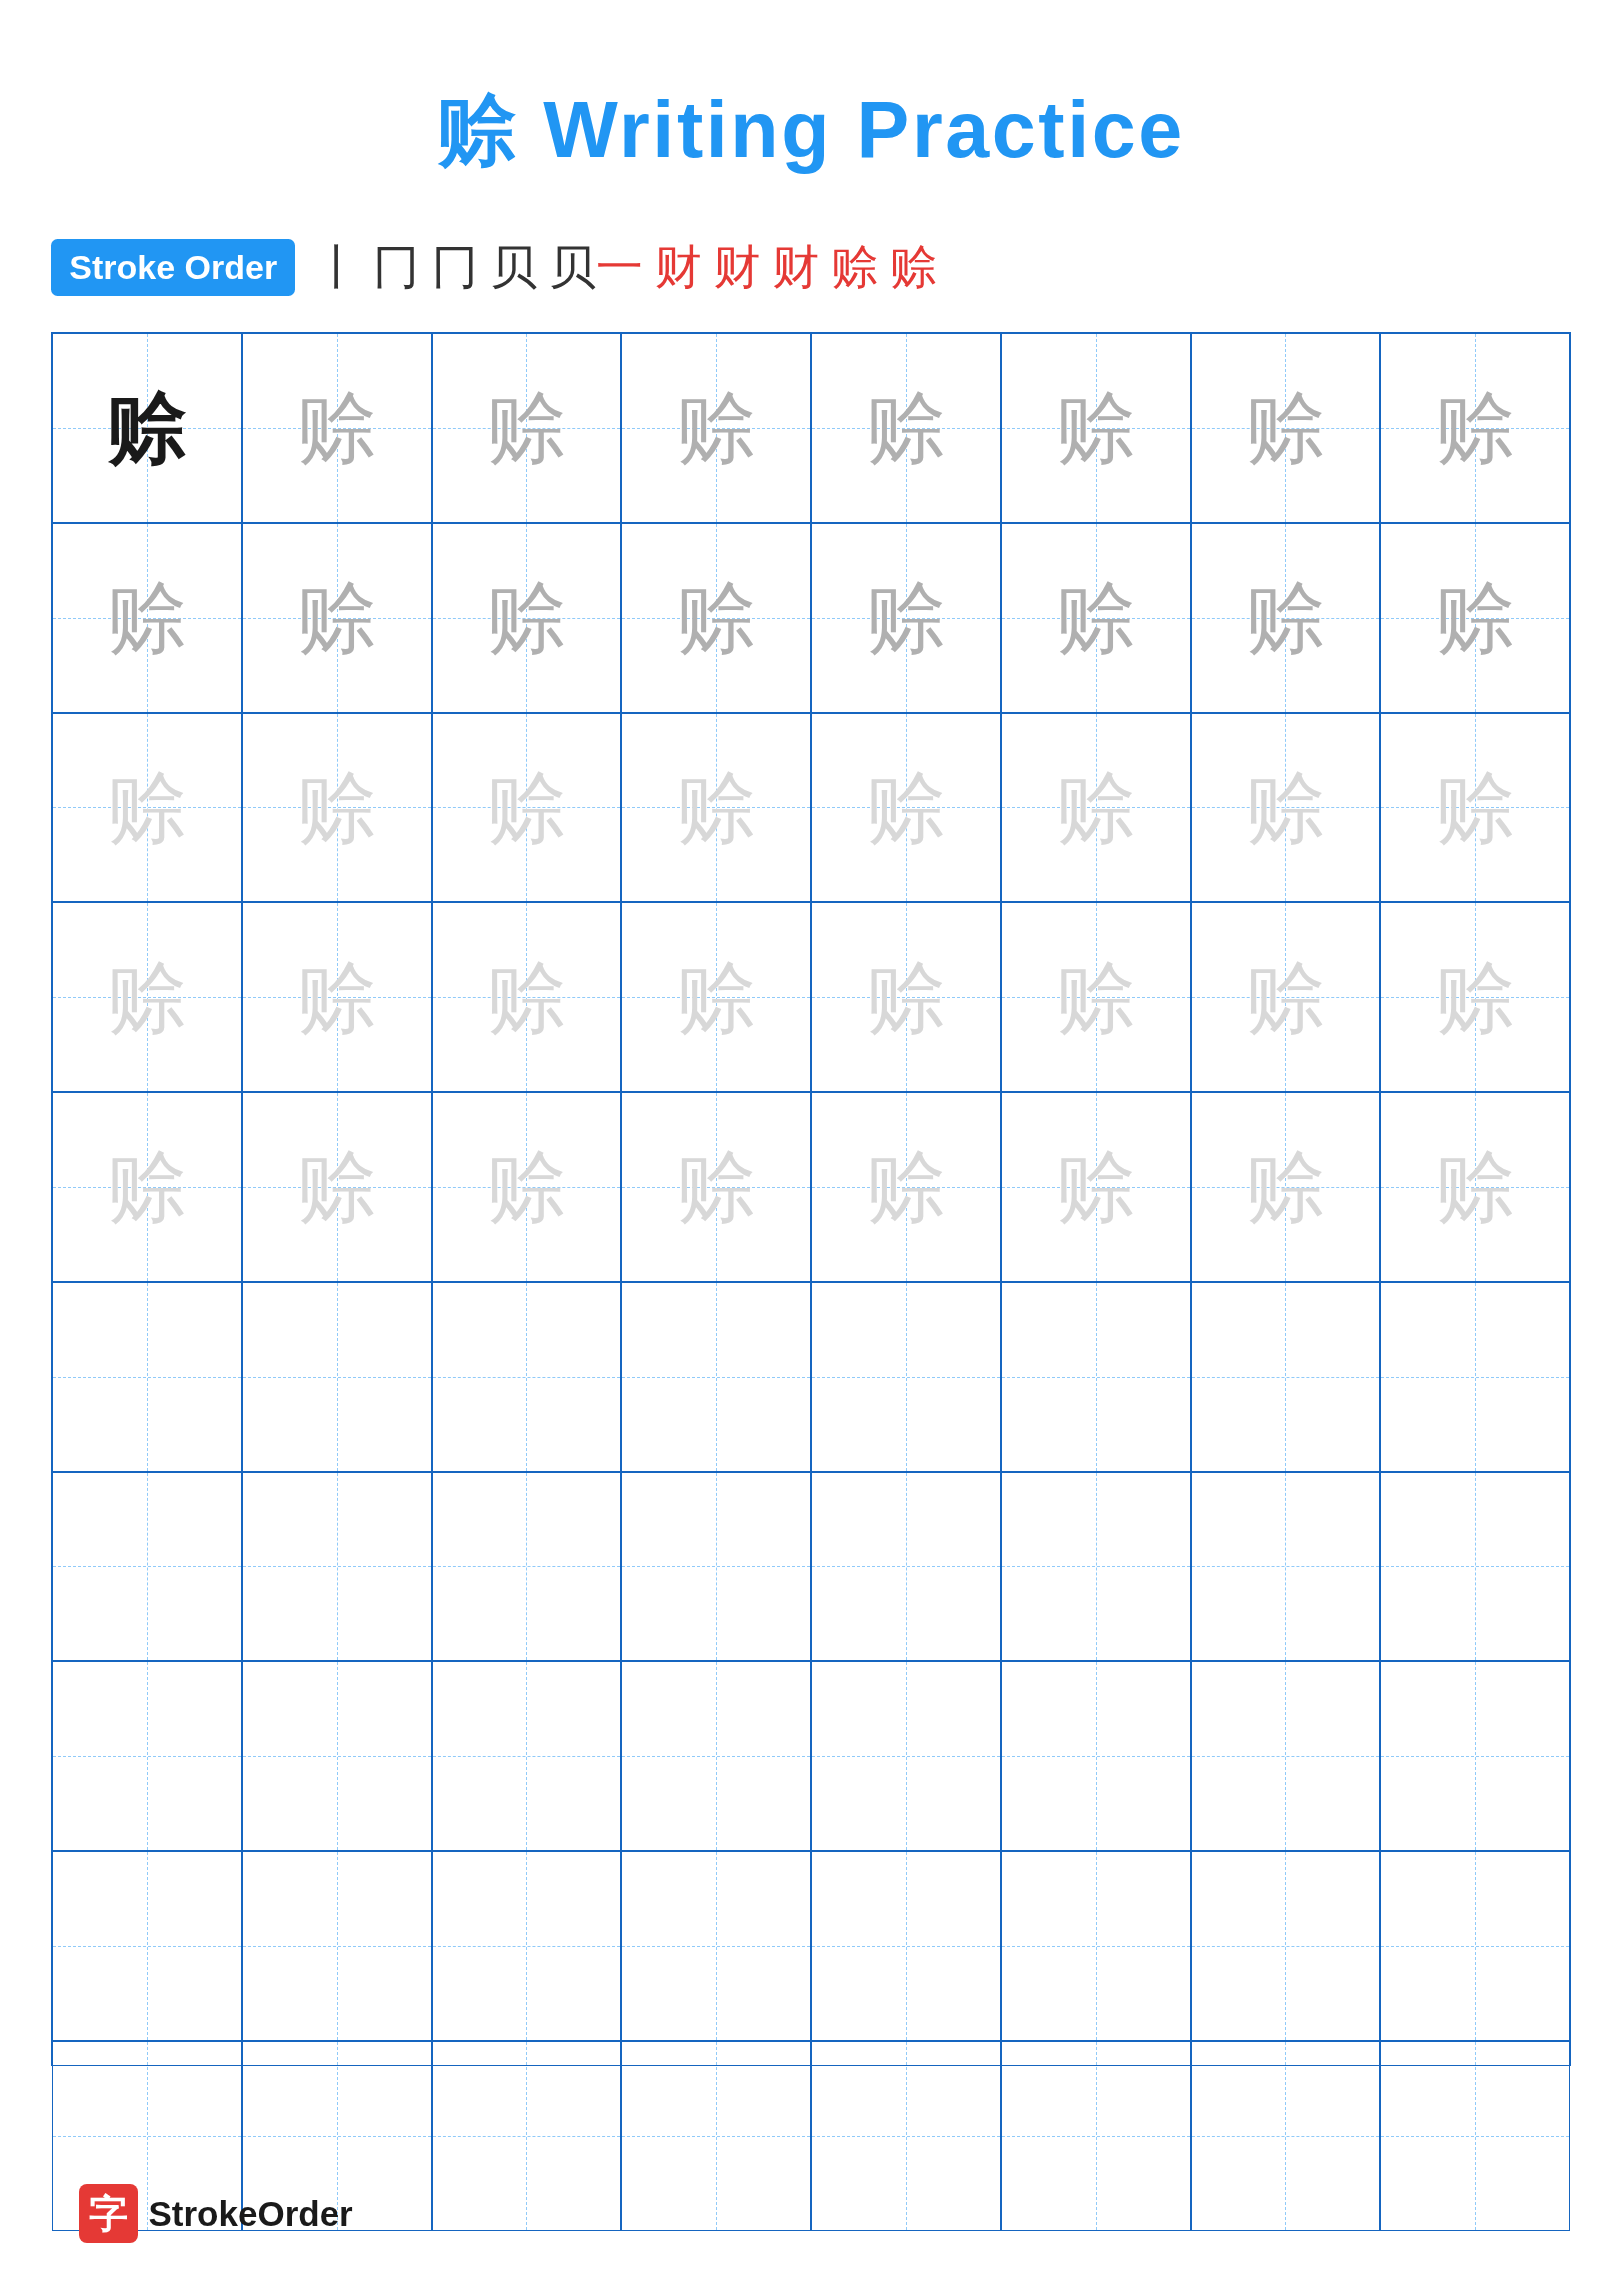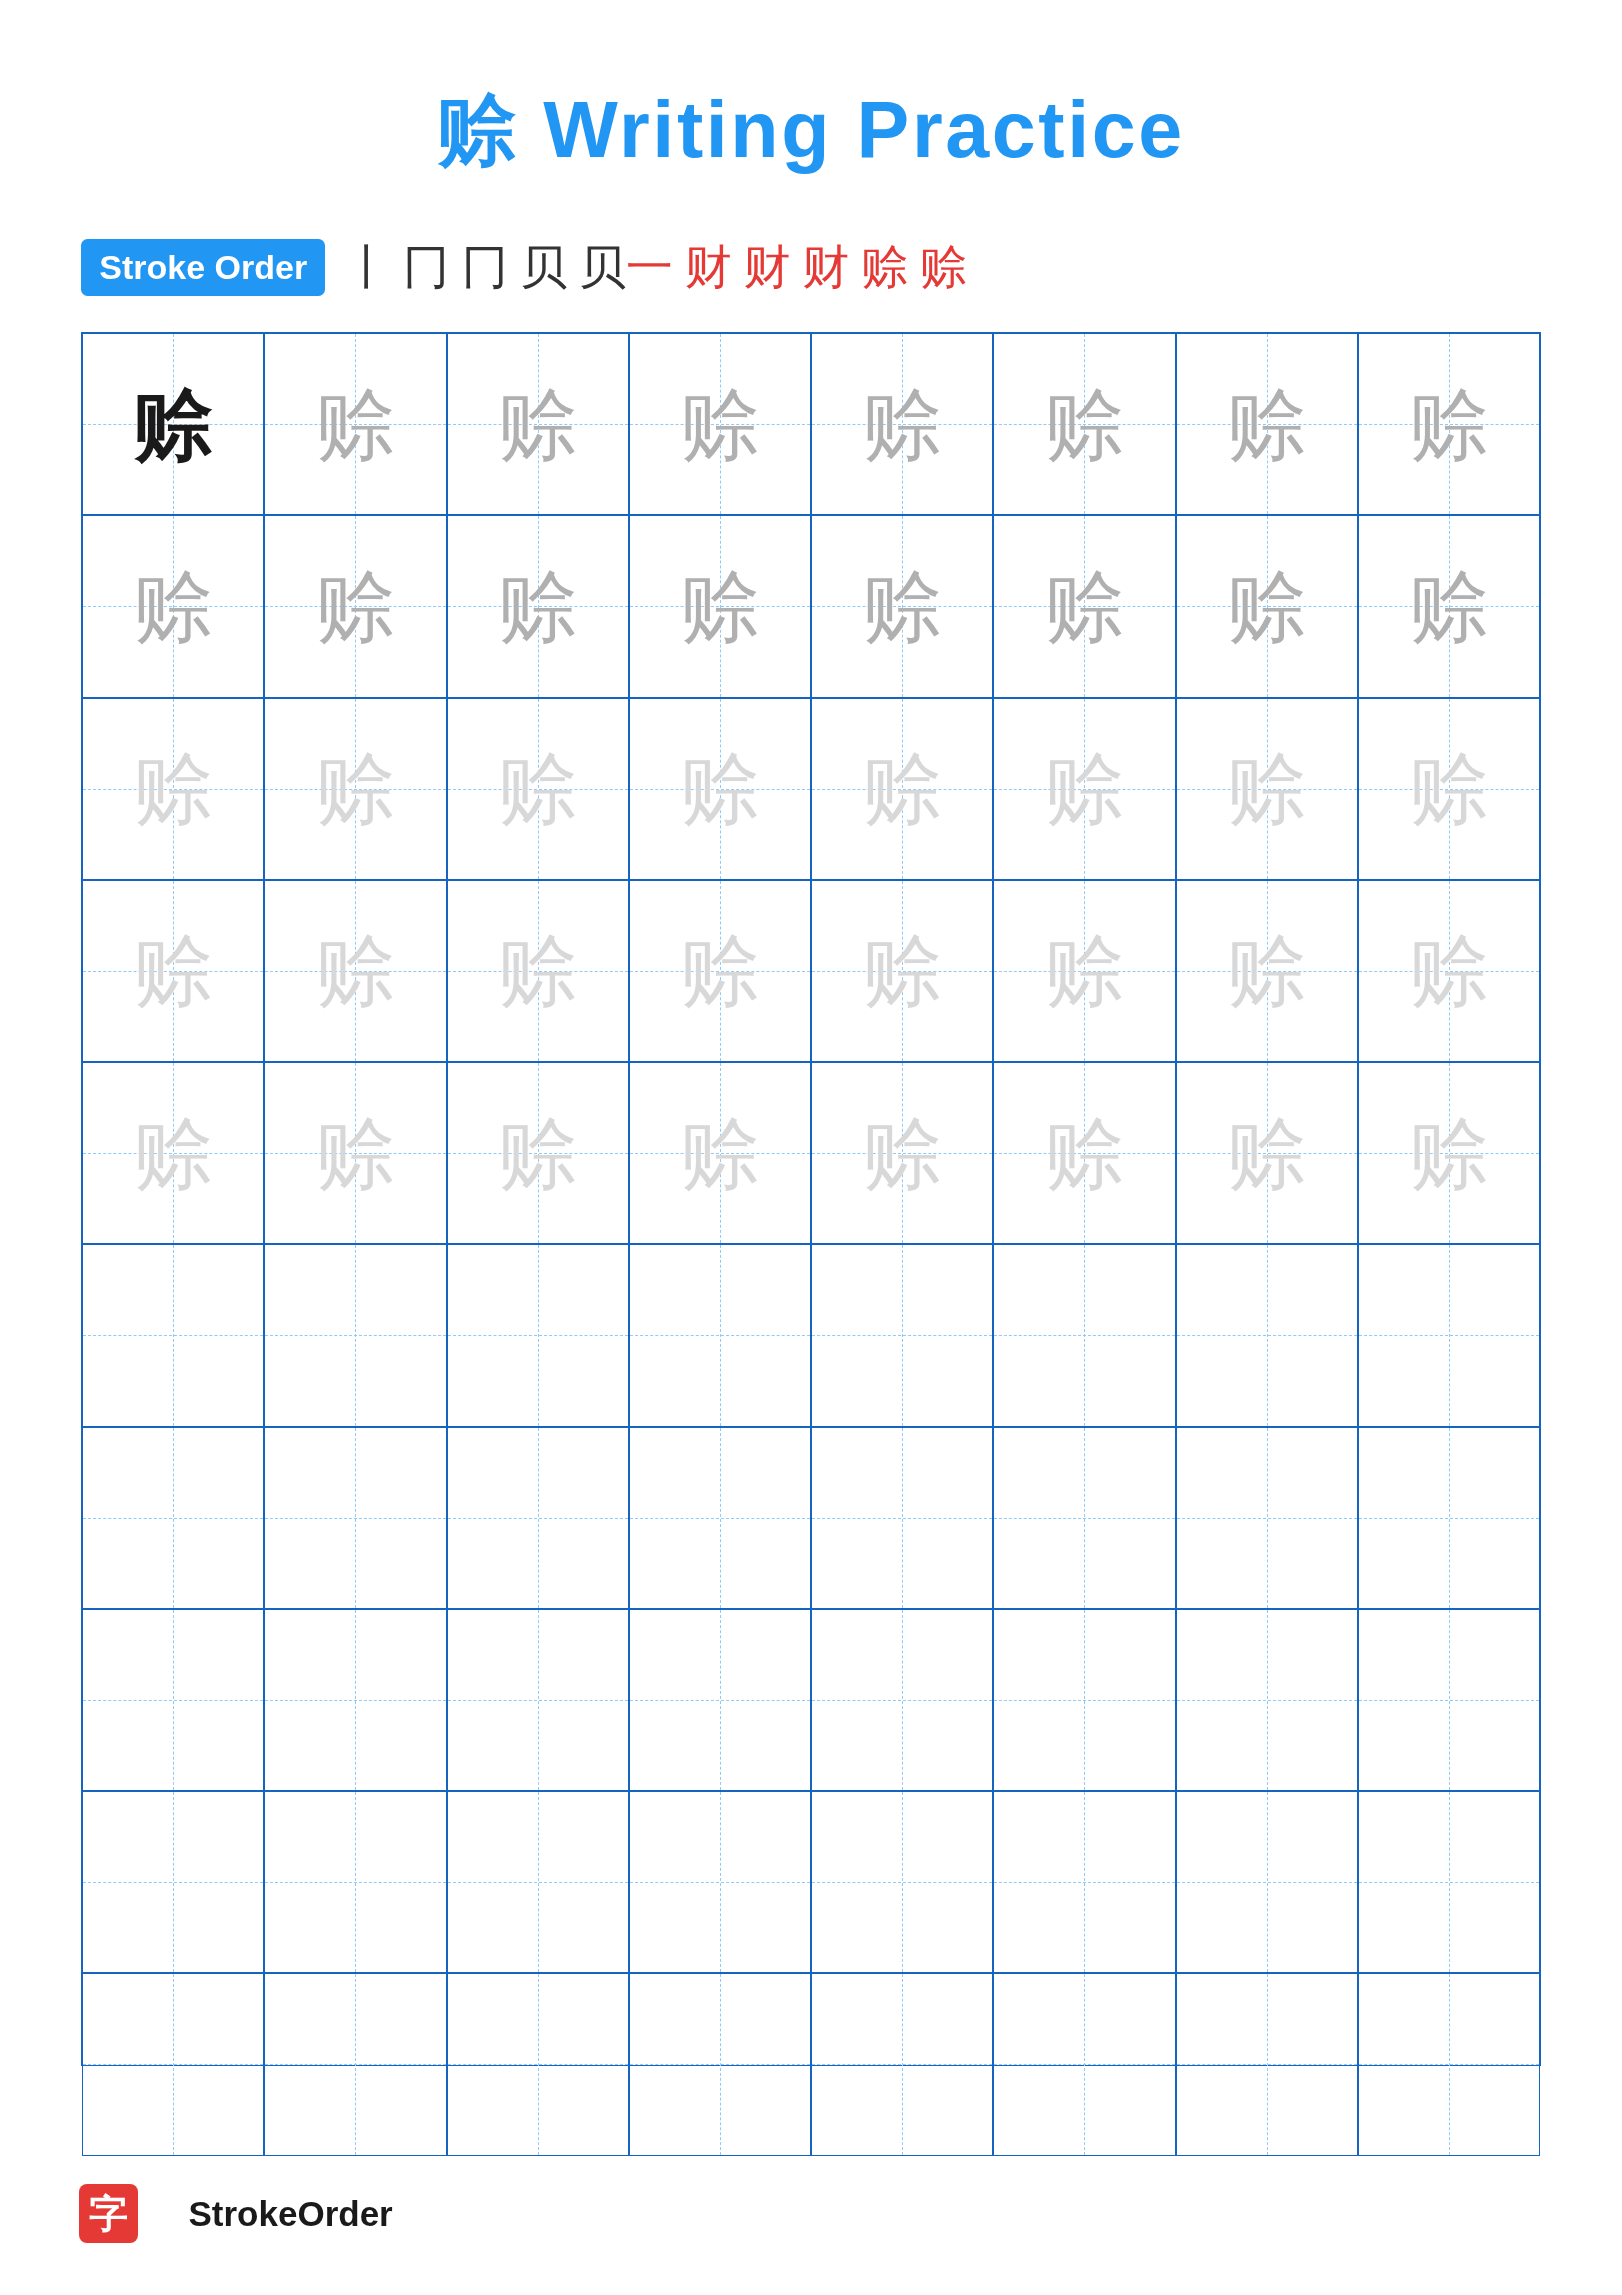--- a/index.html
+++ b/index.html
@@ -11,21 +11,21 @@
       font-family: Arial, sans-serif;
       position: relative;
       overflow: hidden;
     }
 
     .page {
       width: 1622px;
       height: 2295px;
       background: #ffffff;
       position: relative;
-      padding: 52px 81px;
+      padding: 52px 51px;
     }
 
     .title {
       text-align: center;
       font-size: 79px;
       font-weight: bold;
       color: #2196F3;
       margin-bottom: 52px;
       margin-top: 26px;
       letter-spacing: 2.6px;
@@ -156,21 +156,20 @@
       justify-content: center;
       color: white;
       font-size: 39px;
       font-weight: bold;
     }
 
     .logo-text {
       font-size: 35px;
       font-weight: bold;
       color: #1a1a1a;
-      margin-left: 40px;
     }
   </style>
 </head>
 <body>
 
 <div class="page">
 
   <h1 class="title">赊 Writing Practice</h1>
 
   <div class="stroke-order-row">

